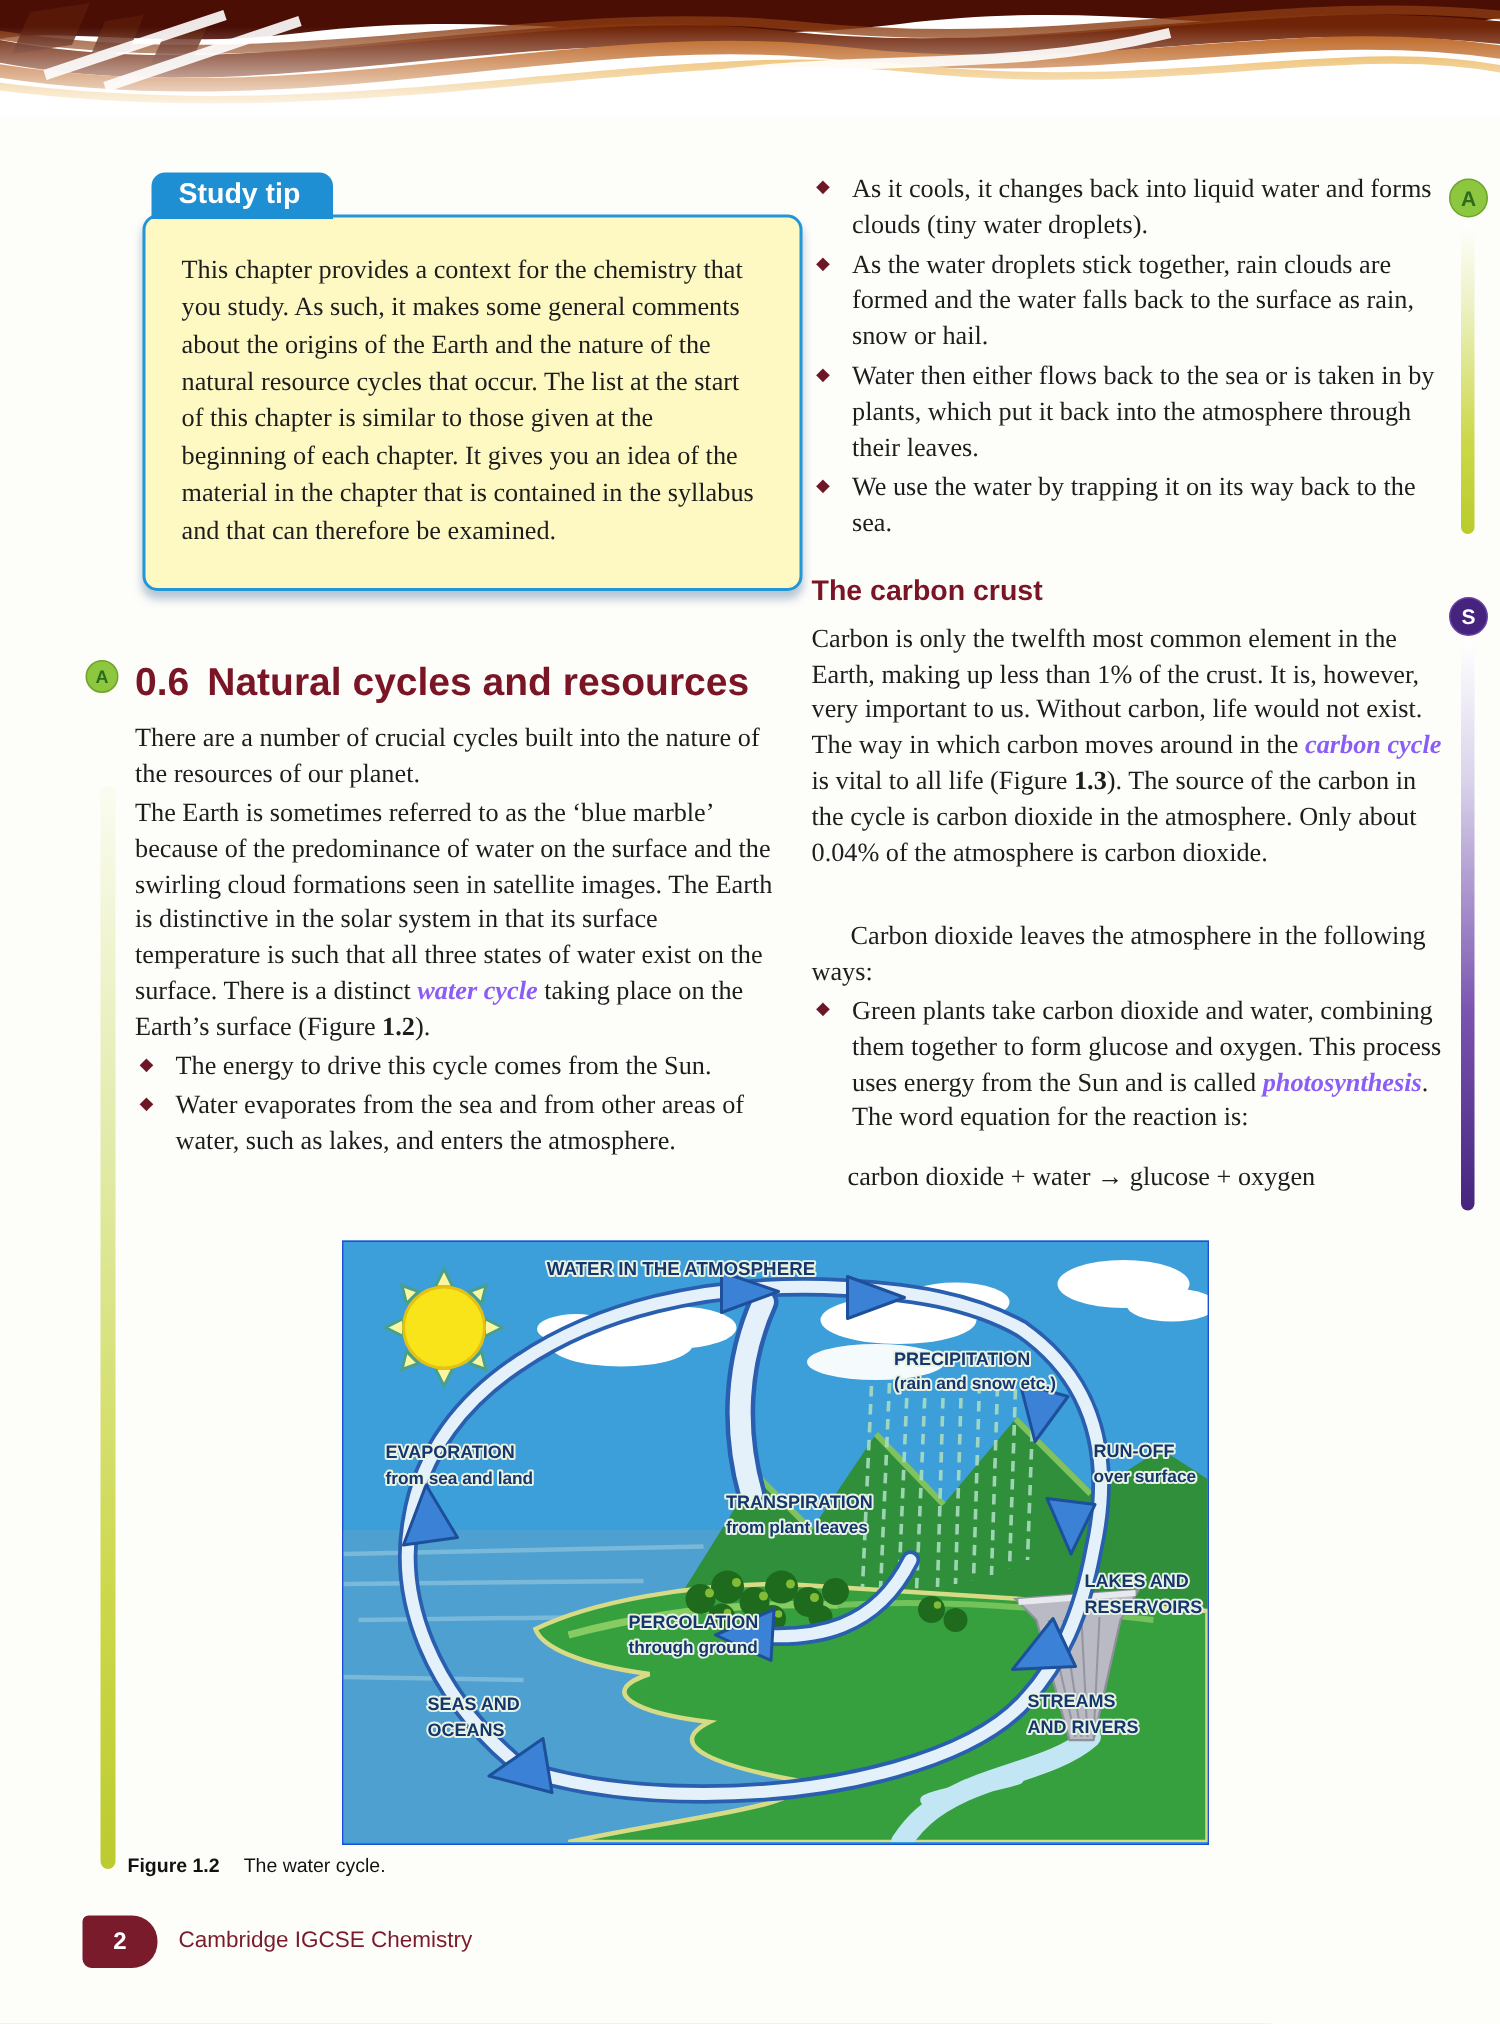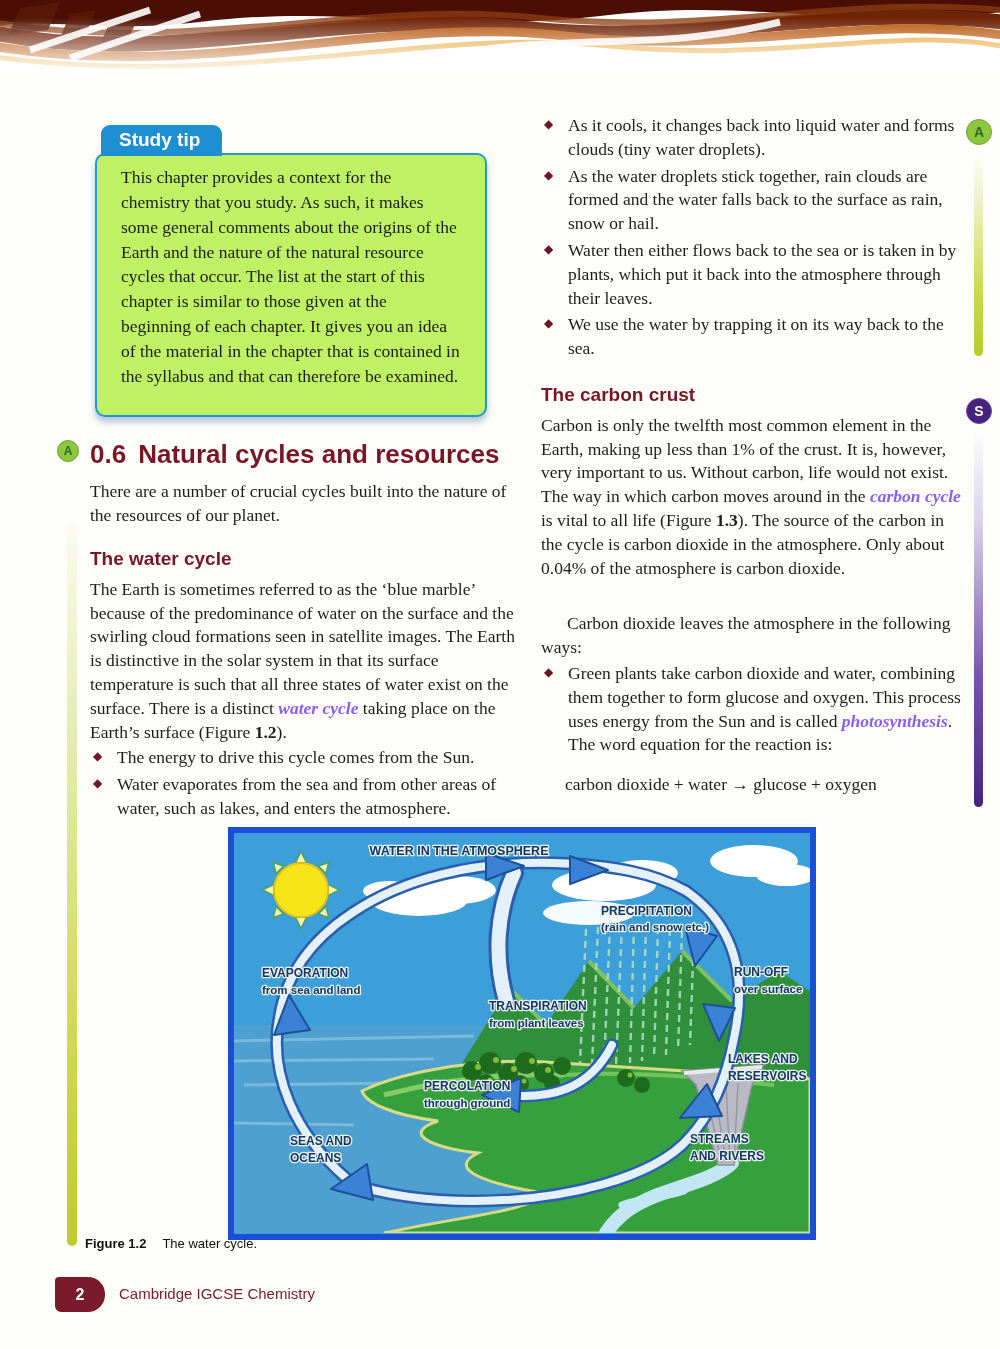--- a/index.html
+++ b/index.html
@@ -14,47 +14,47 @@
   .marker{width:24px;height:24px;border-radius:50%;display:flex;align-items:center;justify-content:center;
           font-family:"Liberation Sans",sans-serif;font-weight:bold;font-size:14px;}
   .marker-a{background:#8dc63f;color:#2f6b1c;border:1px solid #6fa32a;}
   .marker-s{background:#46247e;color:#ffffff;border:1px solid #6a43a8;}
   .vbar{border-radius:6px;}
   .bar-green-right{background:linear-gradient(to bottom,#ffffff 0%,#eef2c8 25%,#ccd84a 70%,#b9cc2b 100%);}
   .bar-purple-right{background:linear-gradient(to bottom,#ffffff 0%,#d9d2ea 25%,#7a55b0 65%,#46247e 100%);}
   .bar-green-left{background:linear-gradient(to bottom,#fbfcf0 0%,#e4ecb0 30%,#ccd84a 75%,#bccb2f 100%);}
 
   
-  .tip-wrap{left:95px;top:115px;width:392px;margin-top:10px;}
+  .tip-wrap{left:95px;top:115px;width:440px;}
   .tip-tab{display:inline-block;background:#1e8fd2;color:#fff;font-family:"Liberation Sans",sans-serif;
            font-weight:bold;font-size:19px;padding:4px 22px 5px 18px;border-radius:9px 9px 0 0;
            position:relative;z-index:2;margin-left:6px;}
-  .tip-box{background:#bef264;border:2px solid #2396d8;border-radius:10px;margin-top:-3px;position:relative;z-index:1;
-           padding:10px 24px 26px 24px;font-size:17.5px;line-height:1.42;color:#1d1d1d;
+  .tip-box{background:#fef9c3;border:2px solid #2396d8;border-radius:10px;margin-top:-3px;position:relative;z-index:1;
+           padding:22px 24px 26px 24px;font-size:17.5px;line-height:1.42;color:#1d1d1d;
            box-shadow:0 5px 6px rgba(110,140,175,.5);}
 
   
   .col{font-size:17.5px;line-height:1.36;color:#1d1d1d;}
   .col-left{left:90px;top:437px;width:436px;}
   .col-right{left:541px;top:112px;width:424px;}
   h2.sec{font-family:"Liberation Sans",sans-serif;color:#7a1526;font-size:26px;margin:0 0 8px 0;letter-spacing:0;}
   h2.sec .secnum{margin-right:12px;}
   h3.sub{font-family:"Liberation Sans",sans-serif;color:#7a1526;font-size:19px;margin:18px 0 6px 0;}
   p{margin:0 0 2px 0;}
   .maroon-bold{color:#8b5cf6;font-weight:bold;font-style:italic;}
   .fignum{font-weight:bold;}
   ul.diamond{list-style:none;margin:2px 0 0 0;padding:0;}
   ul.diamond li{position:relative;padding-left:27px;margin:0 0 3px 0;}
   ul.diamond li::before{content:"\25C6";position:absolute;left:3px;top:2px;font-size:12px;color:#6d1626;}
   .indent{text-indent:26px;margin-top:32px;}
   .equation{margin:16px 0 0 24px;font-size:17.5px;}
   .sec-marker{position:absolute;left:-33px;top:3px;}
 
   
-  .figure{left:228px;top:827px;width:576px;height:401px;border:6px solid #1d4ed8;background:#3d9fd9;}
+  .figure{left:228px;top:827px;width:576px;height:401px;border:1px solid #1d4ed8;background:#3d9fd9;}
   .figure svg{display:block;}
   .caption{left:85px;top:1236px;font-family:"Liberation Sans",sans-serif;font-size:13px;color:#111;}
   .caption .cap-label{font-weight:bold;margin-right:16px;}
 
   
   .pagenum-tab{left:55px;top:1277px;width:50px;height:35px;background:#7a1b2b;border-radius:4px 17px 17px 6px;
                display:flex;align-items:center;justify-content:center;color:#fff;
                font-family:"Liberation Sans",sans-serif;font-weight:bold;font-size:16px;}
   .footer-title{left:119px;top:1285px;font-family:"Liberation Sans",sans-serif;font-weight:normal;
                 font-size:15px;color:#7a1b2b;}
@@ -109,21 +109,20 @@
     <div class="tip-box">This chapter provides a context for the chemistry that you study. As such, it makes some general comments about the origins of the Earth and the nature of the natural resource cycles that occur. The list at the start of this chapter is similar to those given at the beginning of each chapter. It gives you an idea of the material in the chapter that is contained in the syllabus and that can therefore be examined.</div>
   </div>
 
   <div class="abs col col-left">
     <h2 class="sec" style="position:relative;">
       <span class="sec-marker marker marker-a" style="width:20px;height:20px;font-size:12px;">A</span>
       <span class="secnum">0.6</span><span>Natural cycles and resources</span>
     </h2>
     <p>There are a number of crucial cycles built into the nature of the resources of our planet.</p>
 
-    <h3 class="sub">The water cycle</h3>
     <p><span>The Earth is sometimes referred to as the ‘blue marble’ because of the predominance of water on the surface and the swirling cloud formations seen in satellite images. The Earth is distinctive in the solar system in that its surface temperature is such that all three states of water exist on the surface. There is a distinct </span><span class="maroon-bold">water cycle</span><span> taking place on the Earth’s surface (Figure </span><span class="fignum">1.2</span><span>).</span></p>
     <ul class="diamond">
       <li>The energy to drive this cycle comes from the Sun.</li>
       <li>Water evaporates from the sea and from other areas of water, such as lakes, and enters the atmosphere.</li>
     </ul>
   </div>
 
   <div class="abs col col-right">
     <ul class="diamond">
       <li>As it cools, it changes back into liquid water and forms clouds (tiny water droplets).</li>

